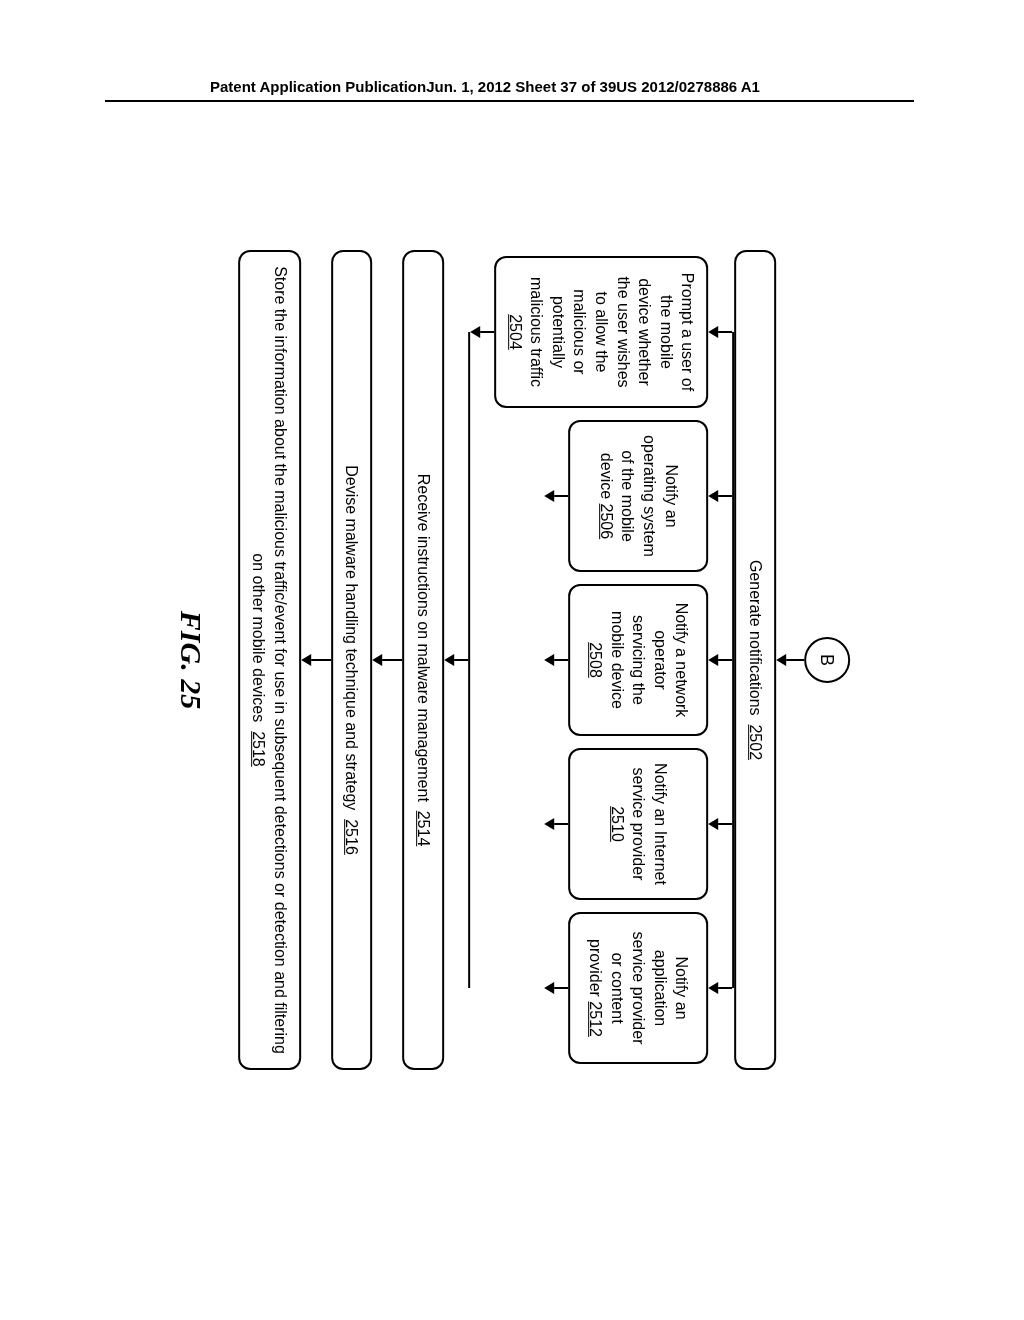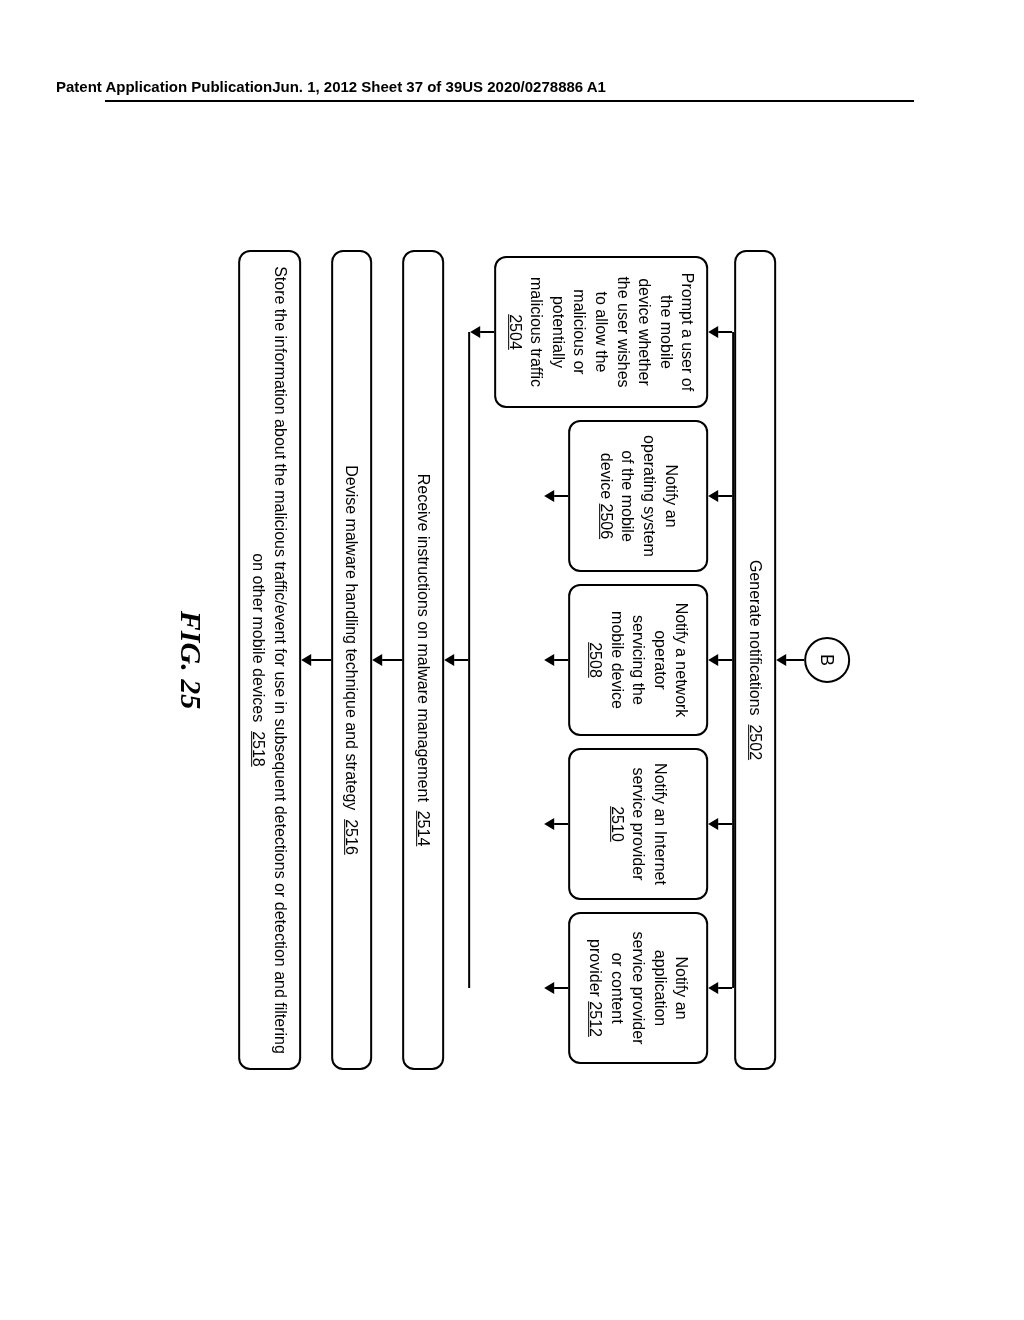--- a/index.html
+++ b/index.html
@@ -11,21 +11,21 @@
     position: relative;
     color: #000;
   }
   .header {
     position: absolute;
     top: 78px;
     left: 0;
     right: 0;
     padding: 0 110px 0 56px;
     display: flex;
-    justify-content: flex-start;
+    justify-content: center;
     font-size: 15px;
     font-weight: bold;
   }
   .header-rule {
     position: absolute;
     top: 100px;
     left: 105px;
     right: 110px;
     border-top: 2px solid #000;
   }
@@ -110,21 +110,21 @@
     font-size: 30px;
     text-align: center;
   }
 </style>
 </head>
 <body>
 
 <div class="header">
   <span>Patent Application Publication</span>
   <span>Jun. 1, 2012  Sheet 37 of 39</span>
-  <span>US 2020/0278886 A1</span>
+  <span>US 2012/0278886 A1</span>
 </div>
 <div class="header-rule"></div>
 
 <div class="diagram-wrap">
   <div class="flow">
 
     <div class="connector-b">
       <span>B</span>
     </div>
 

